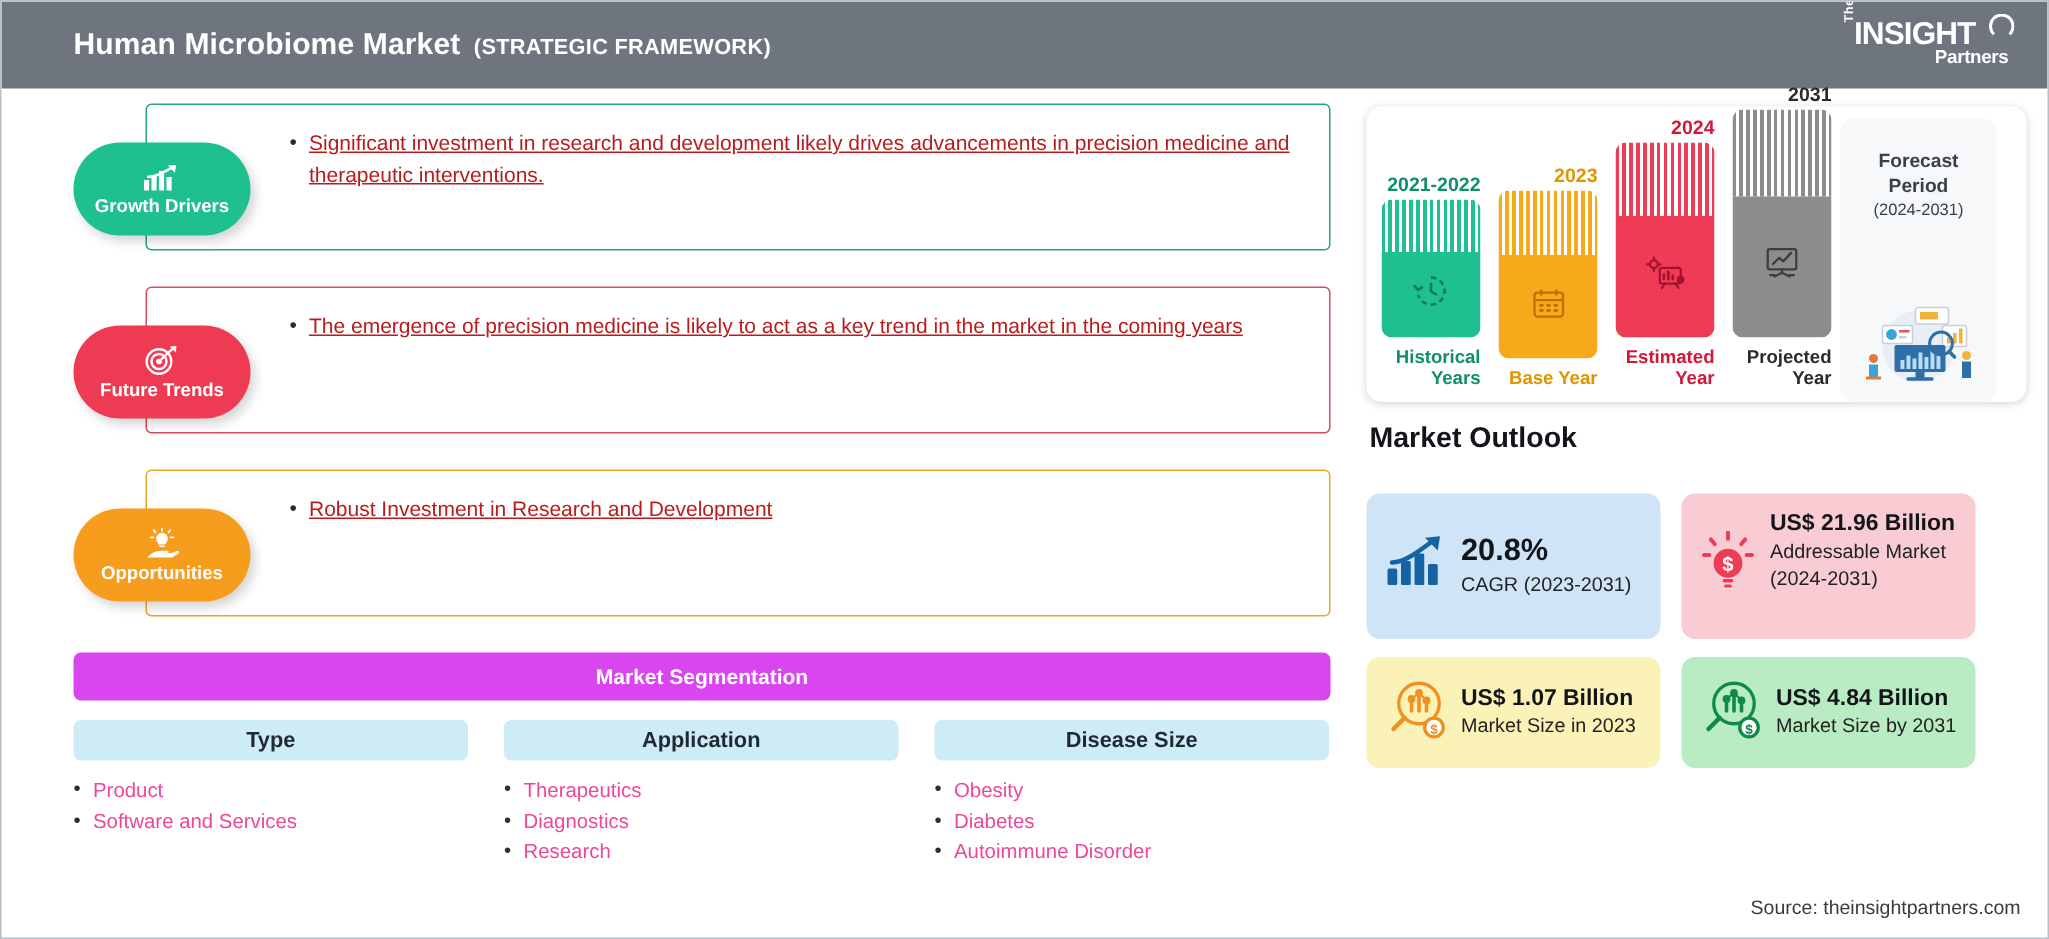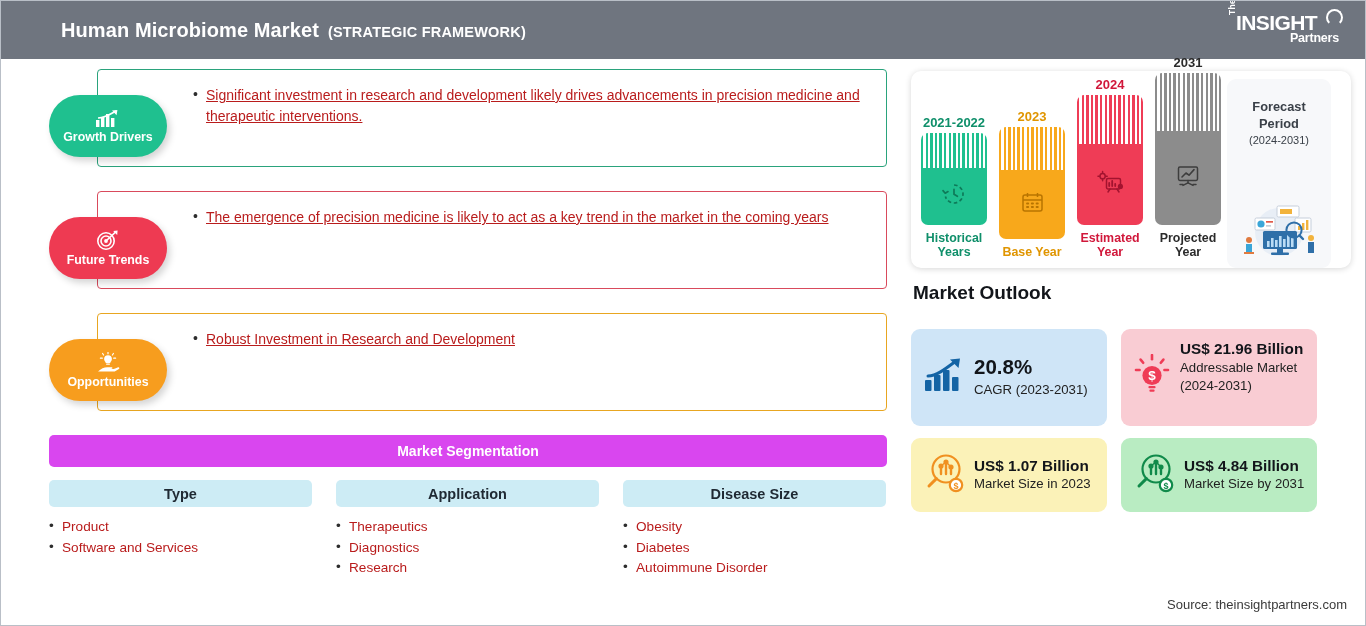--- a/index.html
+++ b/index.html
@@ -23,21 +23,20 @@
     background: #6f757f;
     display: flex;
     align-items: center;
     justify-content: space-between;
     padding: 0 20px 0 48px;
   }
   #title-wrap { display: flex; align-items: baseline; gap: 9px; }
   #main-title {
     color: #ffffff; font-size: 20px; font-weight: bold;
     letter-spacing: .1px;
-    margin-left: 12px;
   }
   #sub-title {
     color: #ffffff; font-size: 14.5px; font-weight: bold;
     letter-spacing: .2px;
   }
   
   #logo { position: relative; width: 118px; height: 42px; color:#fff; }
   #logo .the {
     position: absolute; left: 0; top: 6px;
     font-size: 8.5px; font-weight: bold;
@@ -107,35 +106,35 @@
   #seg-cols { display: flex; gap: 24px; margin-top: 13px; }
   .seg-col { width: 263px; }
   .seg-col-head {
     background: #cdecf5; border-radius: 5px; height: 27px;
     display: flex; align-items: center; justify-content: center;
     font-size: 14.5px; font-weight: bold; color: #1f2933;
   }
   .seg-list { margin-top: 10px; }
   .seg-list li {
     list-style: none; position: relative; padding-left: 13px;
-    font-size: 13.6px; color: #b91c1c; line-height: 1.52;
+    font-size: 13.6px; color: #ec4899; line-height: 1.52;
   }
   .seg-list li::before {
     content: "\2022"; position: absolute; left: 0; top: -1px; color: #2d2d2d;
   }
 
   
   #forecast {
     background: #ffffff; border-radius: 10px;
     box-shadow: 0 1px 6px rgba(0,0,0,.16);
     height: 197px; padding: 8px 10px 0 10px;
     display: flex; align-items: flex-end;
   }
   #bars { display: flex; align-items: flex-end; gap: 12px; padding-bottom: 8px; }
-  .bar-unit { width: 66px; text-align: center; }
+  .bar-unit { width: 66px; text-align: right; }
   .bar-year { font-size: 13px; font-weight: bold; margin-bottom: 3px; }
   .bar {
     width: 66px; border-radius: 7px; overflow: hidden;
     display: flex; flex-direction: column; position: relative;
   }
   .bar .stripe { height: 38%; }
   .bar .solid  { height: 62%; display:flex; align-items:center; justify-content:center; }
   .bar-cap { font-size: 12.4px; font-weight: bold; line-height: 1.18; margin-top: 6px; }
   #fp-panel {
     width: 104px; align-self: stretch; margin-left: 6px;

